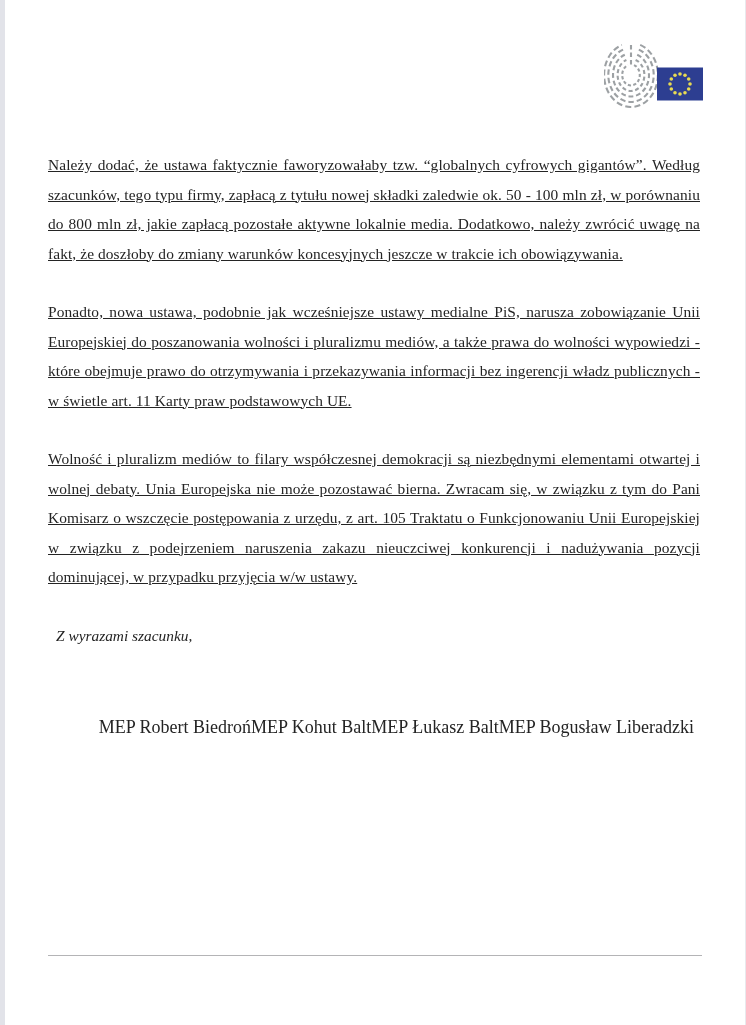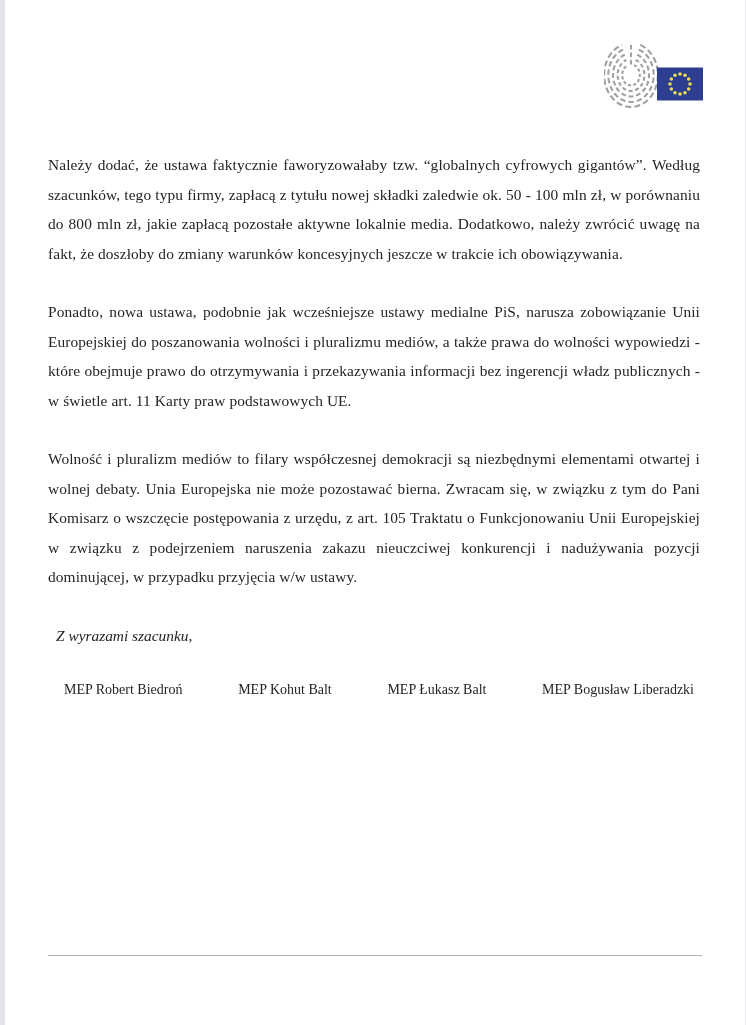--- a/index.html
+++ b/index.html
@@ -32,34 +32,35 @@
     top: 150px;
     width: 652px;
   }
   .content p.body-par {
     margin: 0 0 29px 0;
     font-size: 15.4px;
     line-height: 29.5px;
     text-align: justify;
     text-justify: inter-word;
     letter-spacing: 0.1px;
+    text-decoration: underline;
   }
   .closing {
     margin: 8px;
     font-size: 15.4px;
     line-height: 29.5px;
     font-style: italic;
   }
   .signatures {
     display: flex;
-    justify-content: space-between;
-    margin-top: 30px;
+    justify-content: flex-end;
+    margin-top: 67px;
     padding-left: 16px;
     padding-right: 6px;
-    font-size: 14px;
+    font-size: 18px;
     line-height: 20px;
     white-space: nowrap;
   }
   .footer {
     position: absolute;
     left: 43px;
     top: 955px;
     width: 654px;
     border-top: 1px solid #b4b4b6;
     padding-top: 4px;

